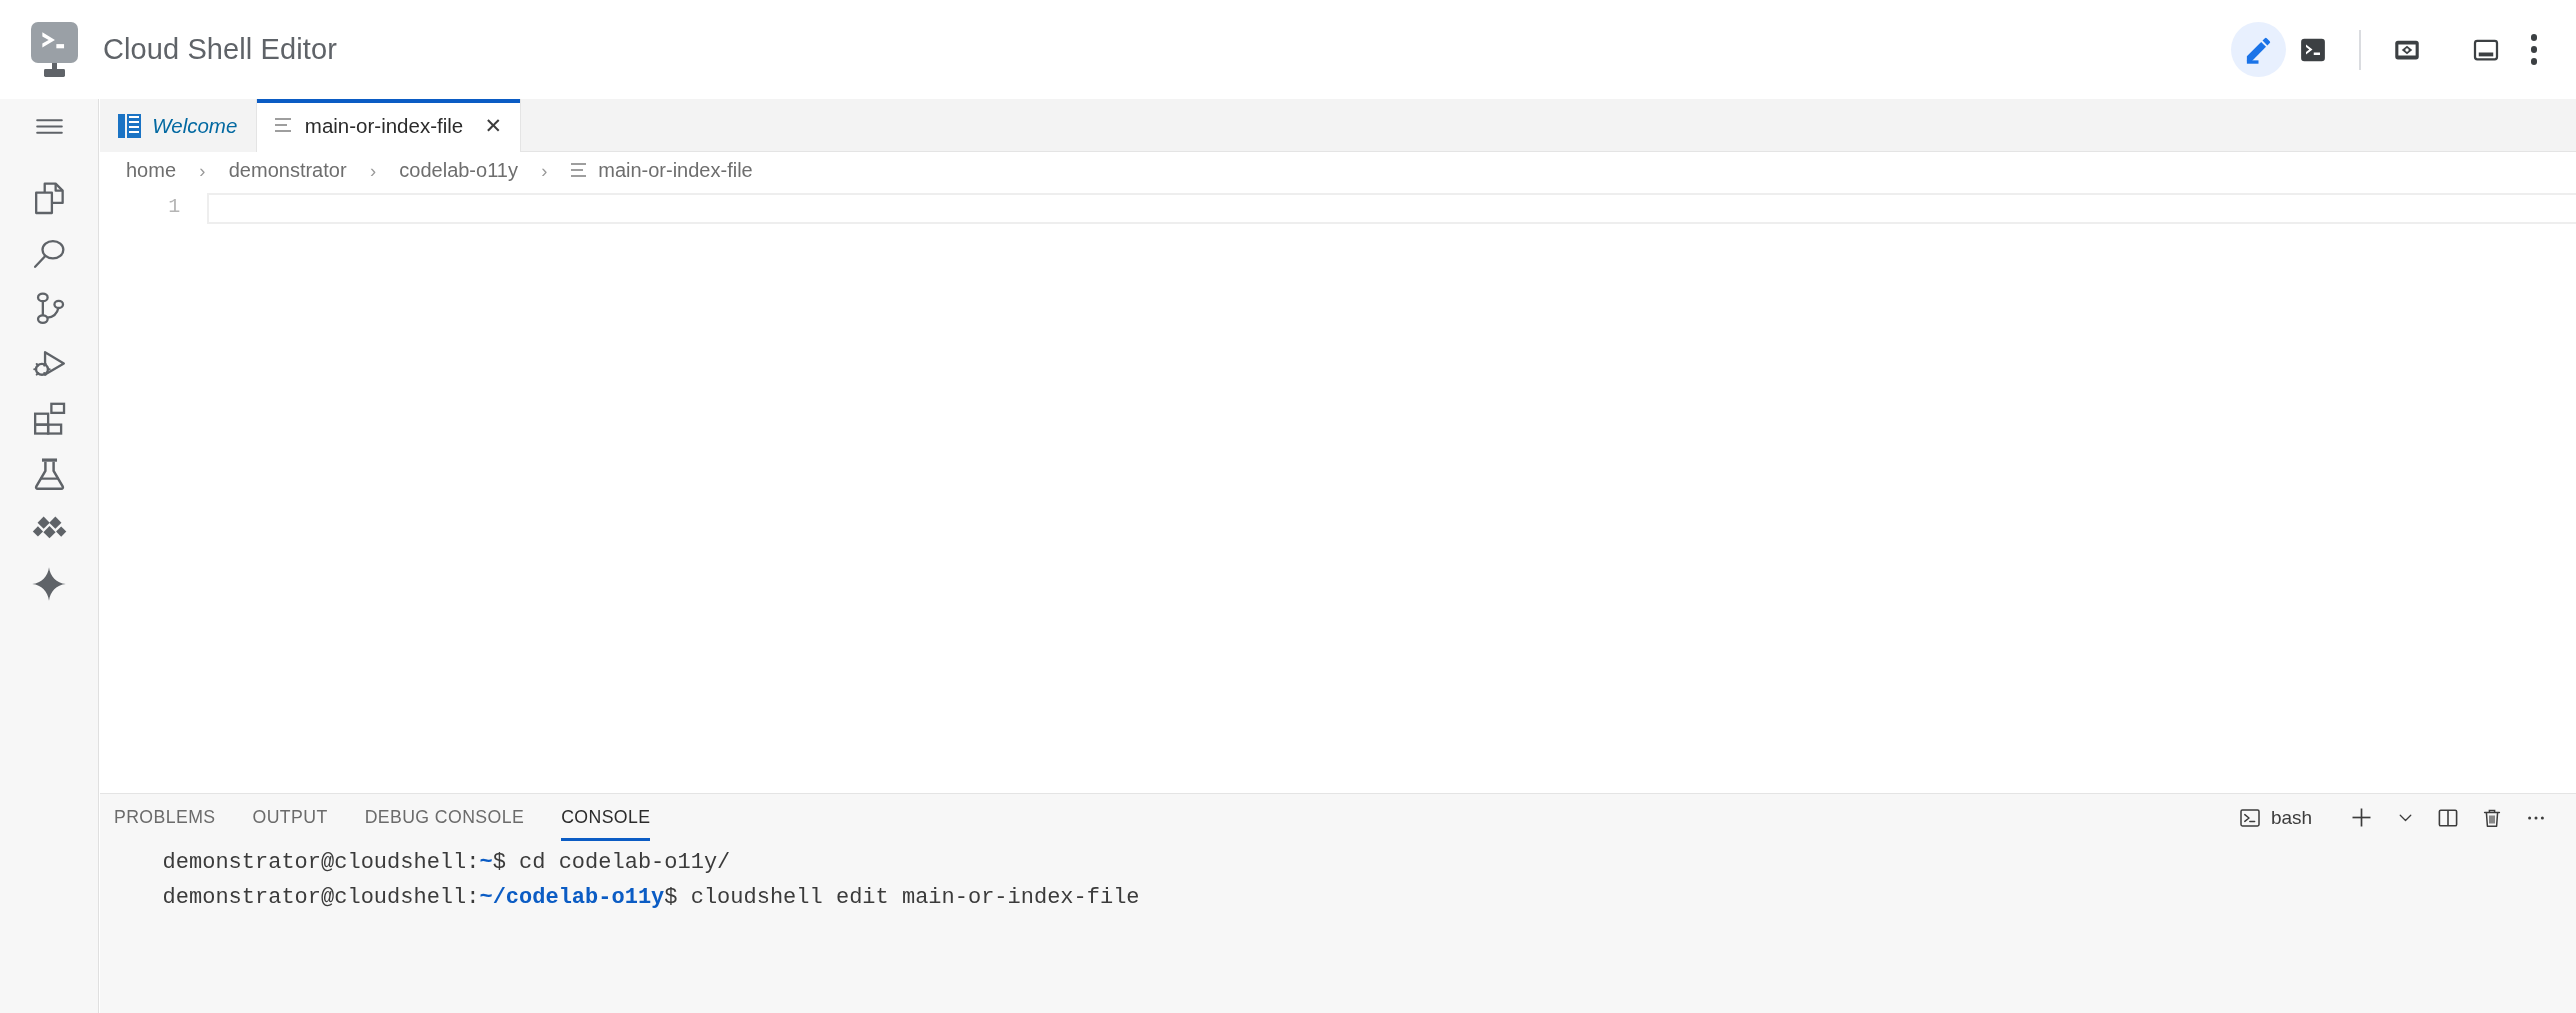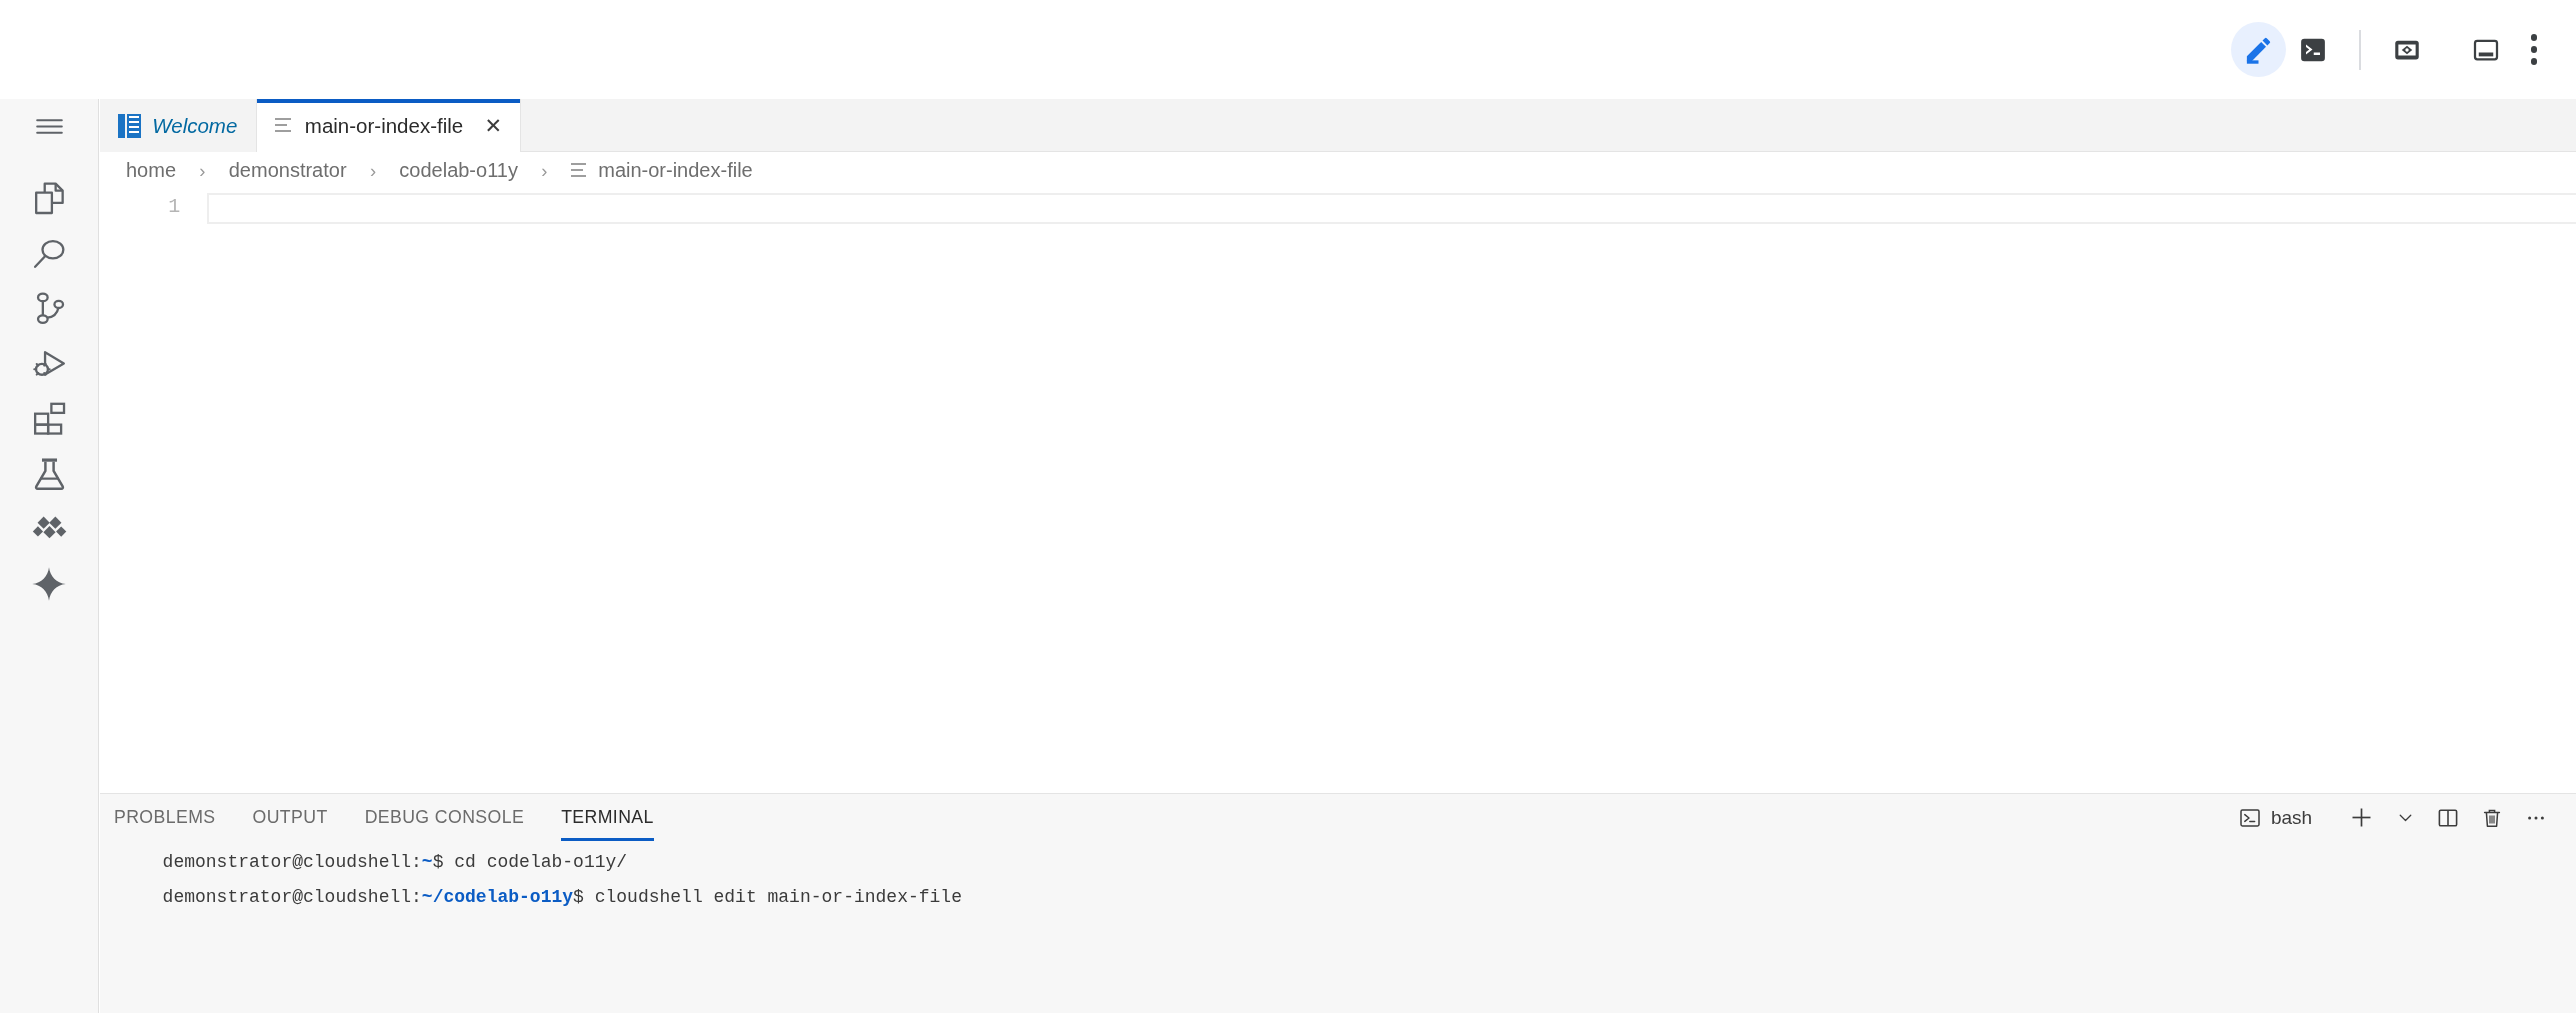--- a/index.html
+++ b/index.html
@@ -157,38 +157,51 @@
     height: 47px; display: flex; align-items: center; justify-content: center;
     cursor: pointer; padding: 0 10px;
   }
   #shell-name { font-size: 19px; color: #3c3c3c; margin-left: 8.5px; margin-right: 15.5px; }
 
   
   #terminal {
     position: absolute; left: 0; top: 47px; right: 0; bottom: 0;
     padding-left: 22.6px; padding-top: 4.2px;
     font-family: "Liberation Mono", monospace;
-    font-size: 18px; line-height: 35px; color: #3b3b3b;
+    font-size: 22px; line-height: 35px; color: #3b3b3b;
     white-space: nowrap; overflow: hidden;
   }
   .term-line { position: relative; height: 35px; padding-left: 40px; }
   .deco {
     position: absolute; left: 12.7px; top: 12.7px; width: 10.6px; height: 10.6px;
     border: 2.1px solid #c0c0c0; border-radius: 50%; box-sizing: border-box;
   }
   .t-blue { color: #0b5cc4; font-weight: bold; }
   .t-cursor {
     display: inline-block; width: 12px; height: 24px;
     background: #0b5cc4; vertical-align: -4.2px; margin-left: 1.4px;
   }
 </style>
 </head>
 <body>
 
 <div id="header">
+  <div id="header-left">
+    <div class="csh-logo-wrap">
+      <div class="csh-logo">
+        <svg width="32.5" height="28" viewBox="0 0 46 40">
+          <path d="M6 6 L24 17 L6 28 L6 22 L15 17 L6 12 Z" fill="#ffffff"></path>
+          <rect x="26" y="23" width="11" height="6" fill="#ffffff"></rect>
+        </svg>
+      </div>
+      <div class="csh-stand-neck"></div>
+      <div class="csh-stand-base"></div>
+    </div>
+    <div id="app-title">Cloud Shell Editor</div>
+  </div>
 
   <div id="header-right">
     <div class="hdr-btn active">
       <svg width="31" height="31" viewBox="0 0 24 24">
         <path d="M3 17.25V21h3.75L17.81 9.94l-3.75-3.75L3 17.25z" fill="#1a73e8"></path>
         <path d="M20.71 7.04a1 1 0 000-1.41l-2.34-2.34a1 1 0 00-1.41 0l-1.83 1.83 3.75 3.75 1.83-1.83z" fill="#1a73e8"></path>
         <rect x="3" y="20.4" width="9" height="2.6" fill="#1a73e8"></rect>
       </svg>
     </div>
     <div class="hdr-btn">
@@ -361,21 +374,21 @@
       <div>1</div>
     </div>
     <div id="current-line"></div>
   </div>
 
   <div id="panel">
     <div id="panel-tabs">
       <div class="panel-tab">PROBLEMS</div>
       <div class="panel-tab">OUTPUT</div>
       <div class="panel-tab">DEBUG CONSOLE</div>
-      <div class="panel-tab active">TERMINAL</div>
+      <div class="panel-tab active">CONSOLE</div>
 
       <div id="panel-actions">
         <div class="pa-btn">
           <svg width="24" height="24" viewBox="0 0 24 24">
             <rect x="3" y="4" width="18" height="16" rx="1.4" fill="none" stroke="#3c3c3c" stroke-width="1.5"></rect>
             <path d="M6.8 8.6 L11 12 L6.8 15.4" fill="none" stroke="#3c3c3c" stroke-width="1.5" stroke-linecap="round" stroke-linejoin="round"></path>
             <line x1="11.8" y1="15.6" x2="16.6" y2="15.6" stroke="#3c3c3c" stroke-width="1.5" stroke-linecap="round"></line>
           </svg>
           <span id="shell-name">bash</span>
         </div>

